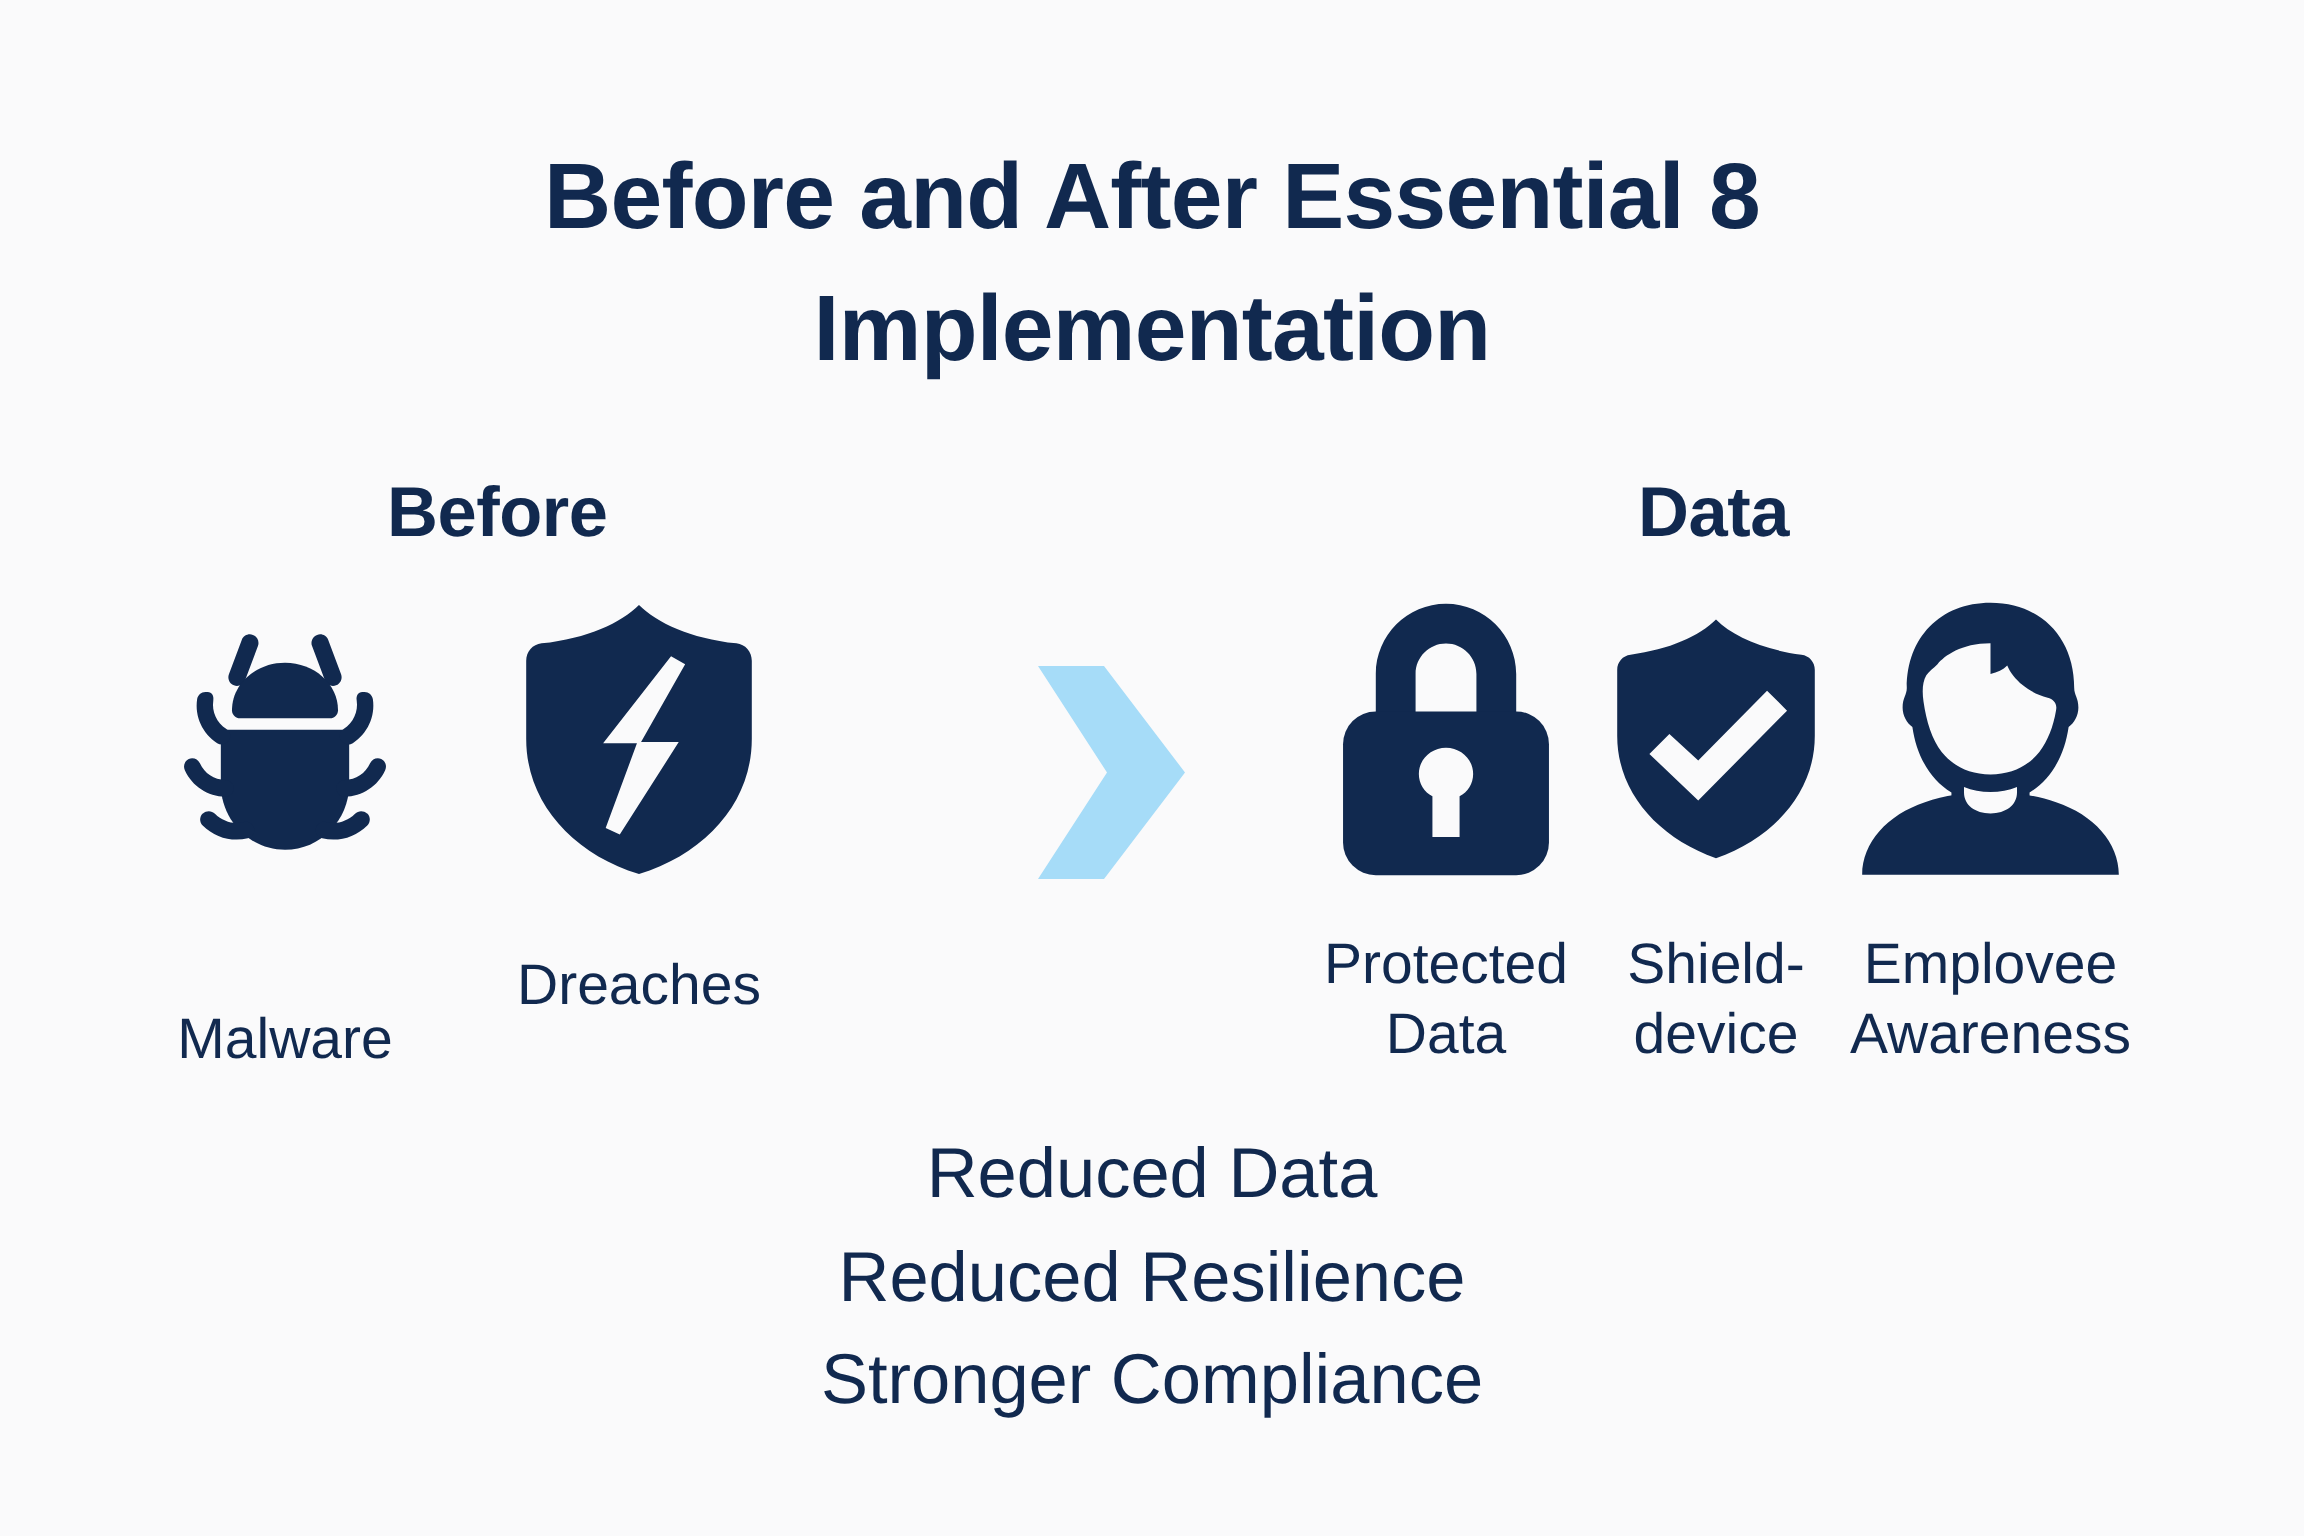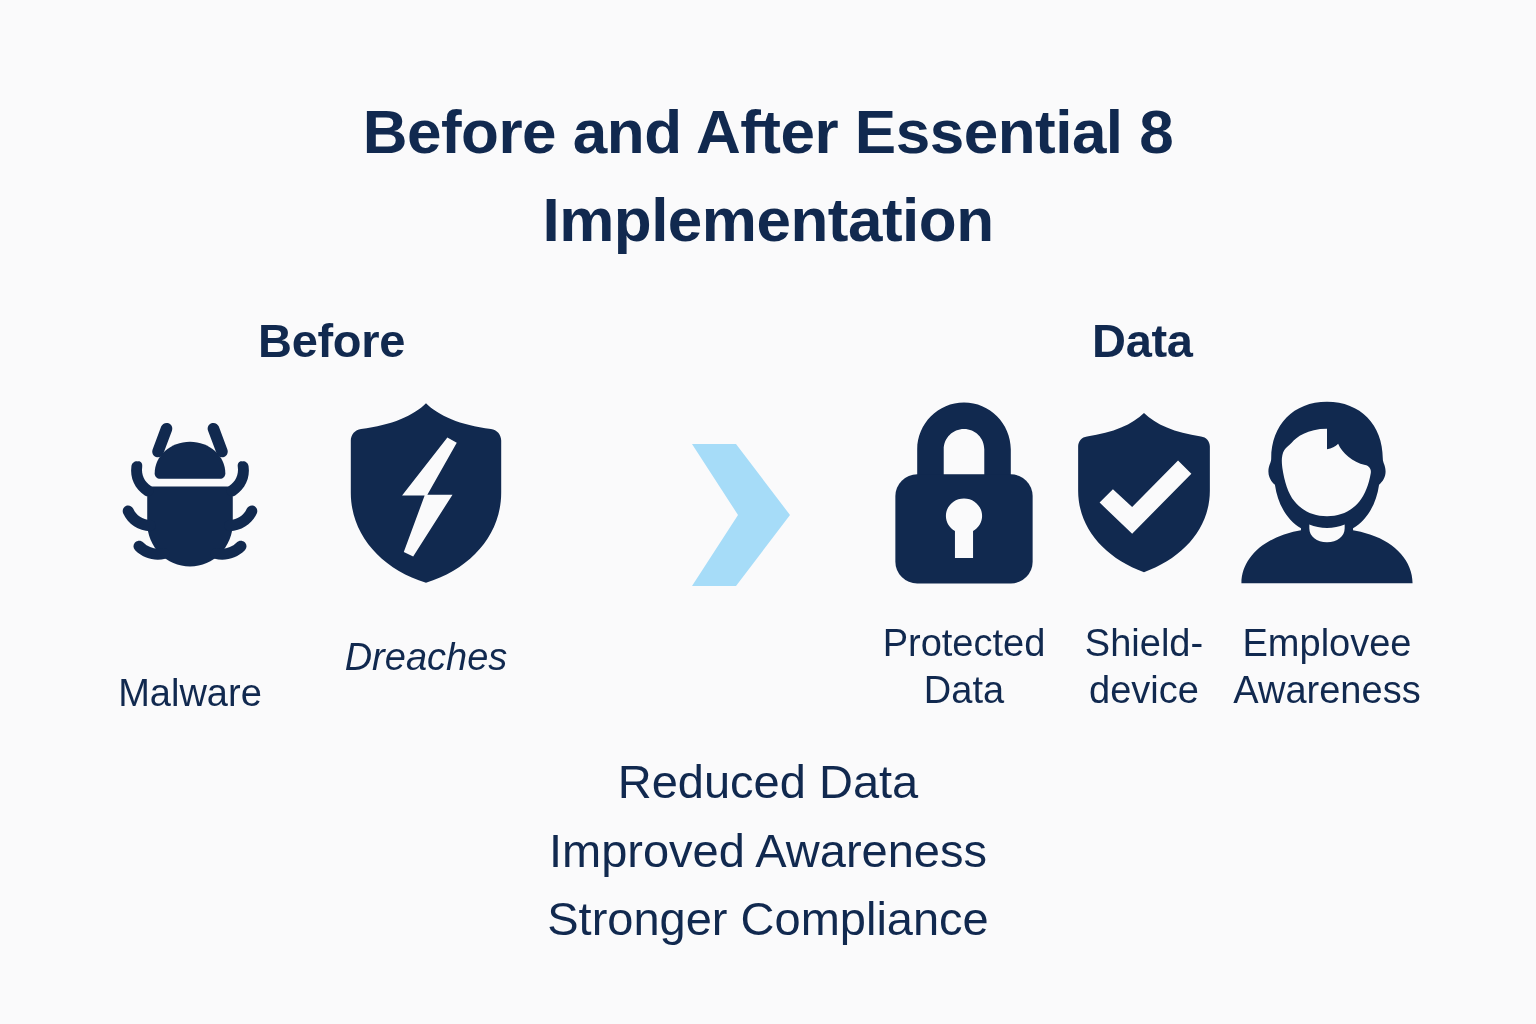--- a/index.html
+++ b/index.html
@@ -74,21 +74,21 @@
     line-height: 1.24;
     text-align: center;
     color: #11294f;
     font-weight: normal;
   }
 
   
   .cell-malware  { width: 236px; gap: 36px; }
   .cell-breaches { width: 236px; }
   .cell-malware  .icon-label { margin-top: 46px; }
-  .cell-breaches .icon-label { margin-top: 46px; font-style: italic; }
+  .cell-breaches .icon-label { margin-top: 46px; }
 
   
   .cell-lock     { width: 212px; }
   .cell-shieldok { width: 148px; }
   .cell-person   { width: 218px; }
   .cell-lock     .icon-label,
   .cell-shieldok .icon-label,
   .cell-person   .icon-label { margin-top: 32px; }
 
   
@@ -209,17 +209,17 @@
 
           <path fill="#fafafb" d="M40.5 70.0 c0 4.5 4.0 7.5 9.5 7.5 5.5 0 9.5-3.0 9.5-7.5 v-2.0 c-2.9 1.2-6.1 1.8-9.5 1.8 -3.4 0-6.6-0.6-9.5-1.8 z"></path>
         </svg>
       </div>
       <div class="icon-label">Emplovee Awareness</div>
     </div>
   </div>
 
   <div class="outcomes">
     <span class="outcome-line">Reduced Data</span>
-    <span class="outcome-line">Improved Awareness</span>
+    <span class="outcome-line">Reduced Resilience</span>
     <span class="outcome-line">Stronger Compliance</span>
   </div>
 
 </div>
 
 </body></html>

